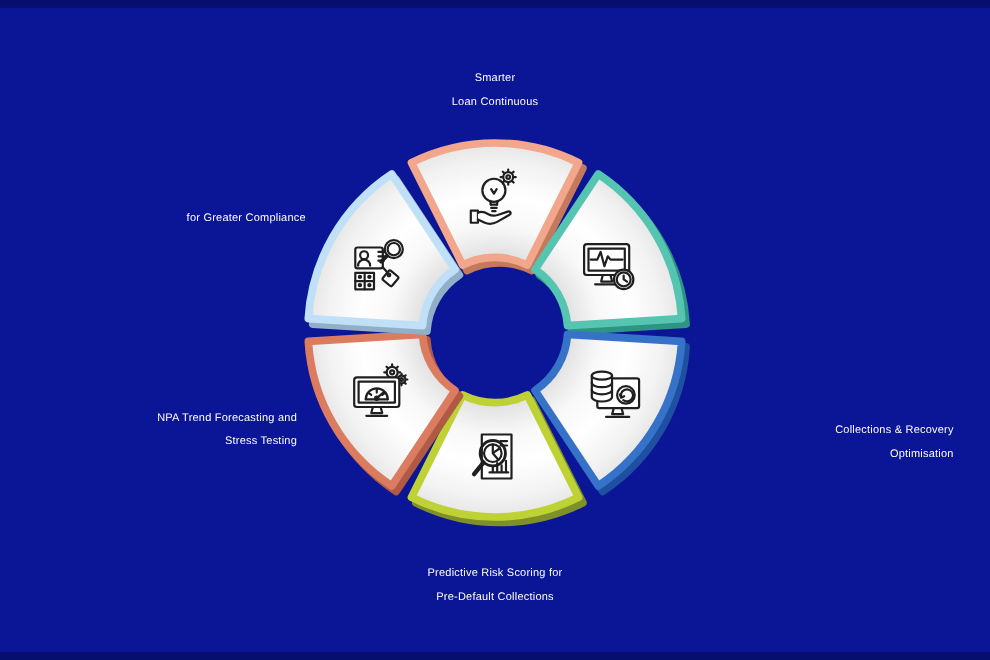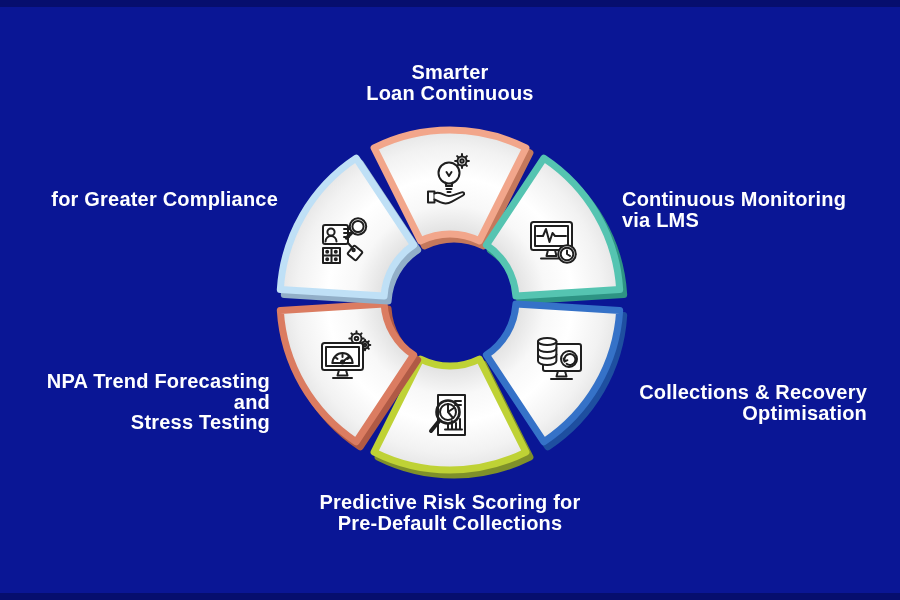--- a/index.html
+++ b/index.html
@@ -2,25 +2,25 @@
 <html><head>
 <meta charset="utf-8">
 <style>
   html,body{margin:0;padding:0;}
   body{width:900px;height:600px;overflow:hidden;font-family:"Liberation Sans",sans-serif;}
   .canvas{position:relative;width:900px;height:600px;background:#0A1695;}
   .strip{position:absolute;left:0;width:900px;height:7px;}
   .strip.top{top:0;}
   .strip.bottom{bottom:0;}
   svg.donut{position:absolute;left:0;top:0;}
-  .label{position:absolute;color:#fff;font-size:20px;font-weight:700;line-height:20.5px;letter-spacing:.2px;}
+  .label{position:absolute;color:#fff;font-size:10px;font-weight:400;line-height:20.5px;letter-spacing:.2px;}
   .l-top{left:300px;top:62px;width:300px;text-align:center;}
   .l-tr{left:622px;top:189px;width:245px;text-align:left;}
   .l-br{left:622px;top:382px;width:245px;text-align:right;}
-  .l-b{left:290px;top:492px;width:320px;text-align:center;}
+  .l-b{left:290px;top:512px;width:320px;text-align:center;}
   .l-bl{left:10px;top:371px;width:260px;text-align:right;}
   .l-tl{left:20px;top:189px;width:258px;text-align:right;}
 </style>
 </head>
 <body>
 
 <div class="canvas" style="background: rgb(10, 22, 149);">
   <div class="strip top" style="background: rgb(6, 14, 110);"></div>
   <div class="strip bottom" style="background: rgb(6, 14, 110);"></div>
 
@@ -142,24 +142,20 @@
         </g>
         <circle cx="36.6" cy="36" r="1.2"></circle>
       </g>
     </g>
   </svg>
 
   <div class="label l-top">
     <div>Smarter</div>
     <div>Loan Continuous</div>
   </div>
-  <div class="label l-tr">
-    <div>Continuous Monitoring</div>
-    <div>via LMS</div>
-  </div>
   <div class="label l-br">
     <div>Collections &amp; Recovery</div>
     <div>Optimisation</div>
   </div>
   <div class="label l-b">
     <div>Predictive Risk Scoring for</div>
     <div>Pre-Default Collections</div>
   </div>
   <div class="label l-bl">
     <div>NPA Trend Forecasting and</div>

